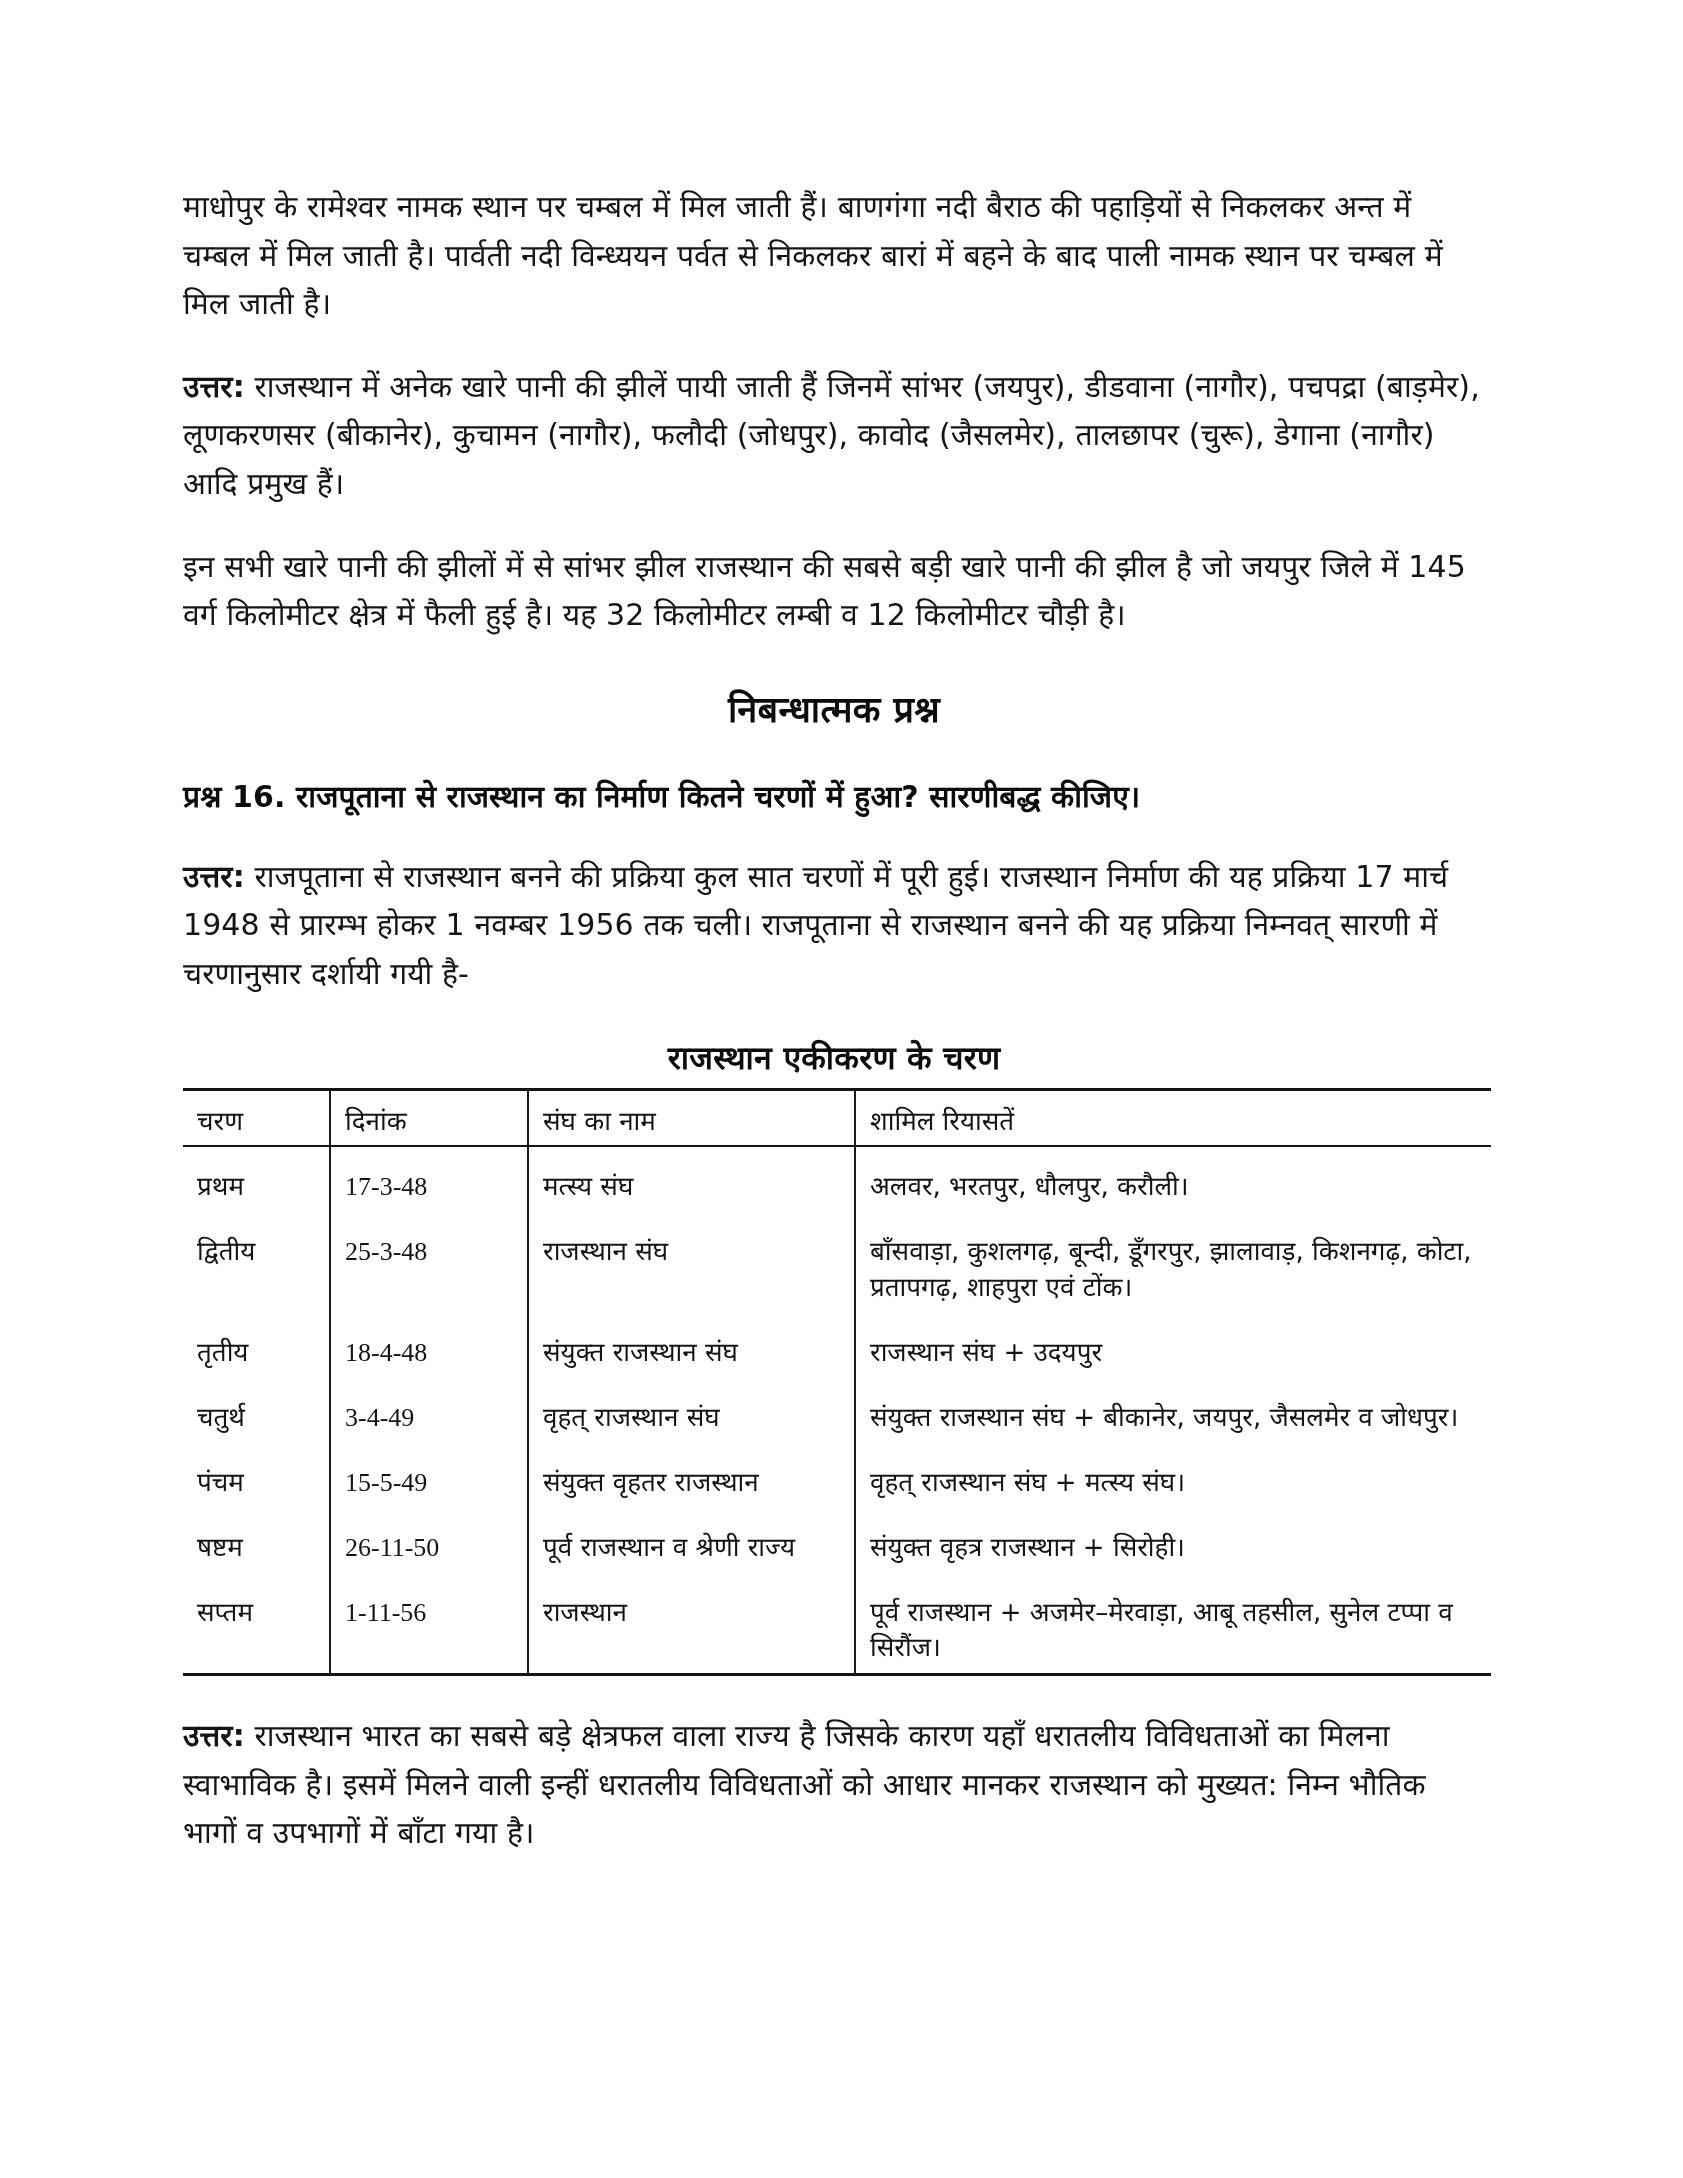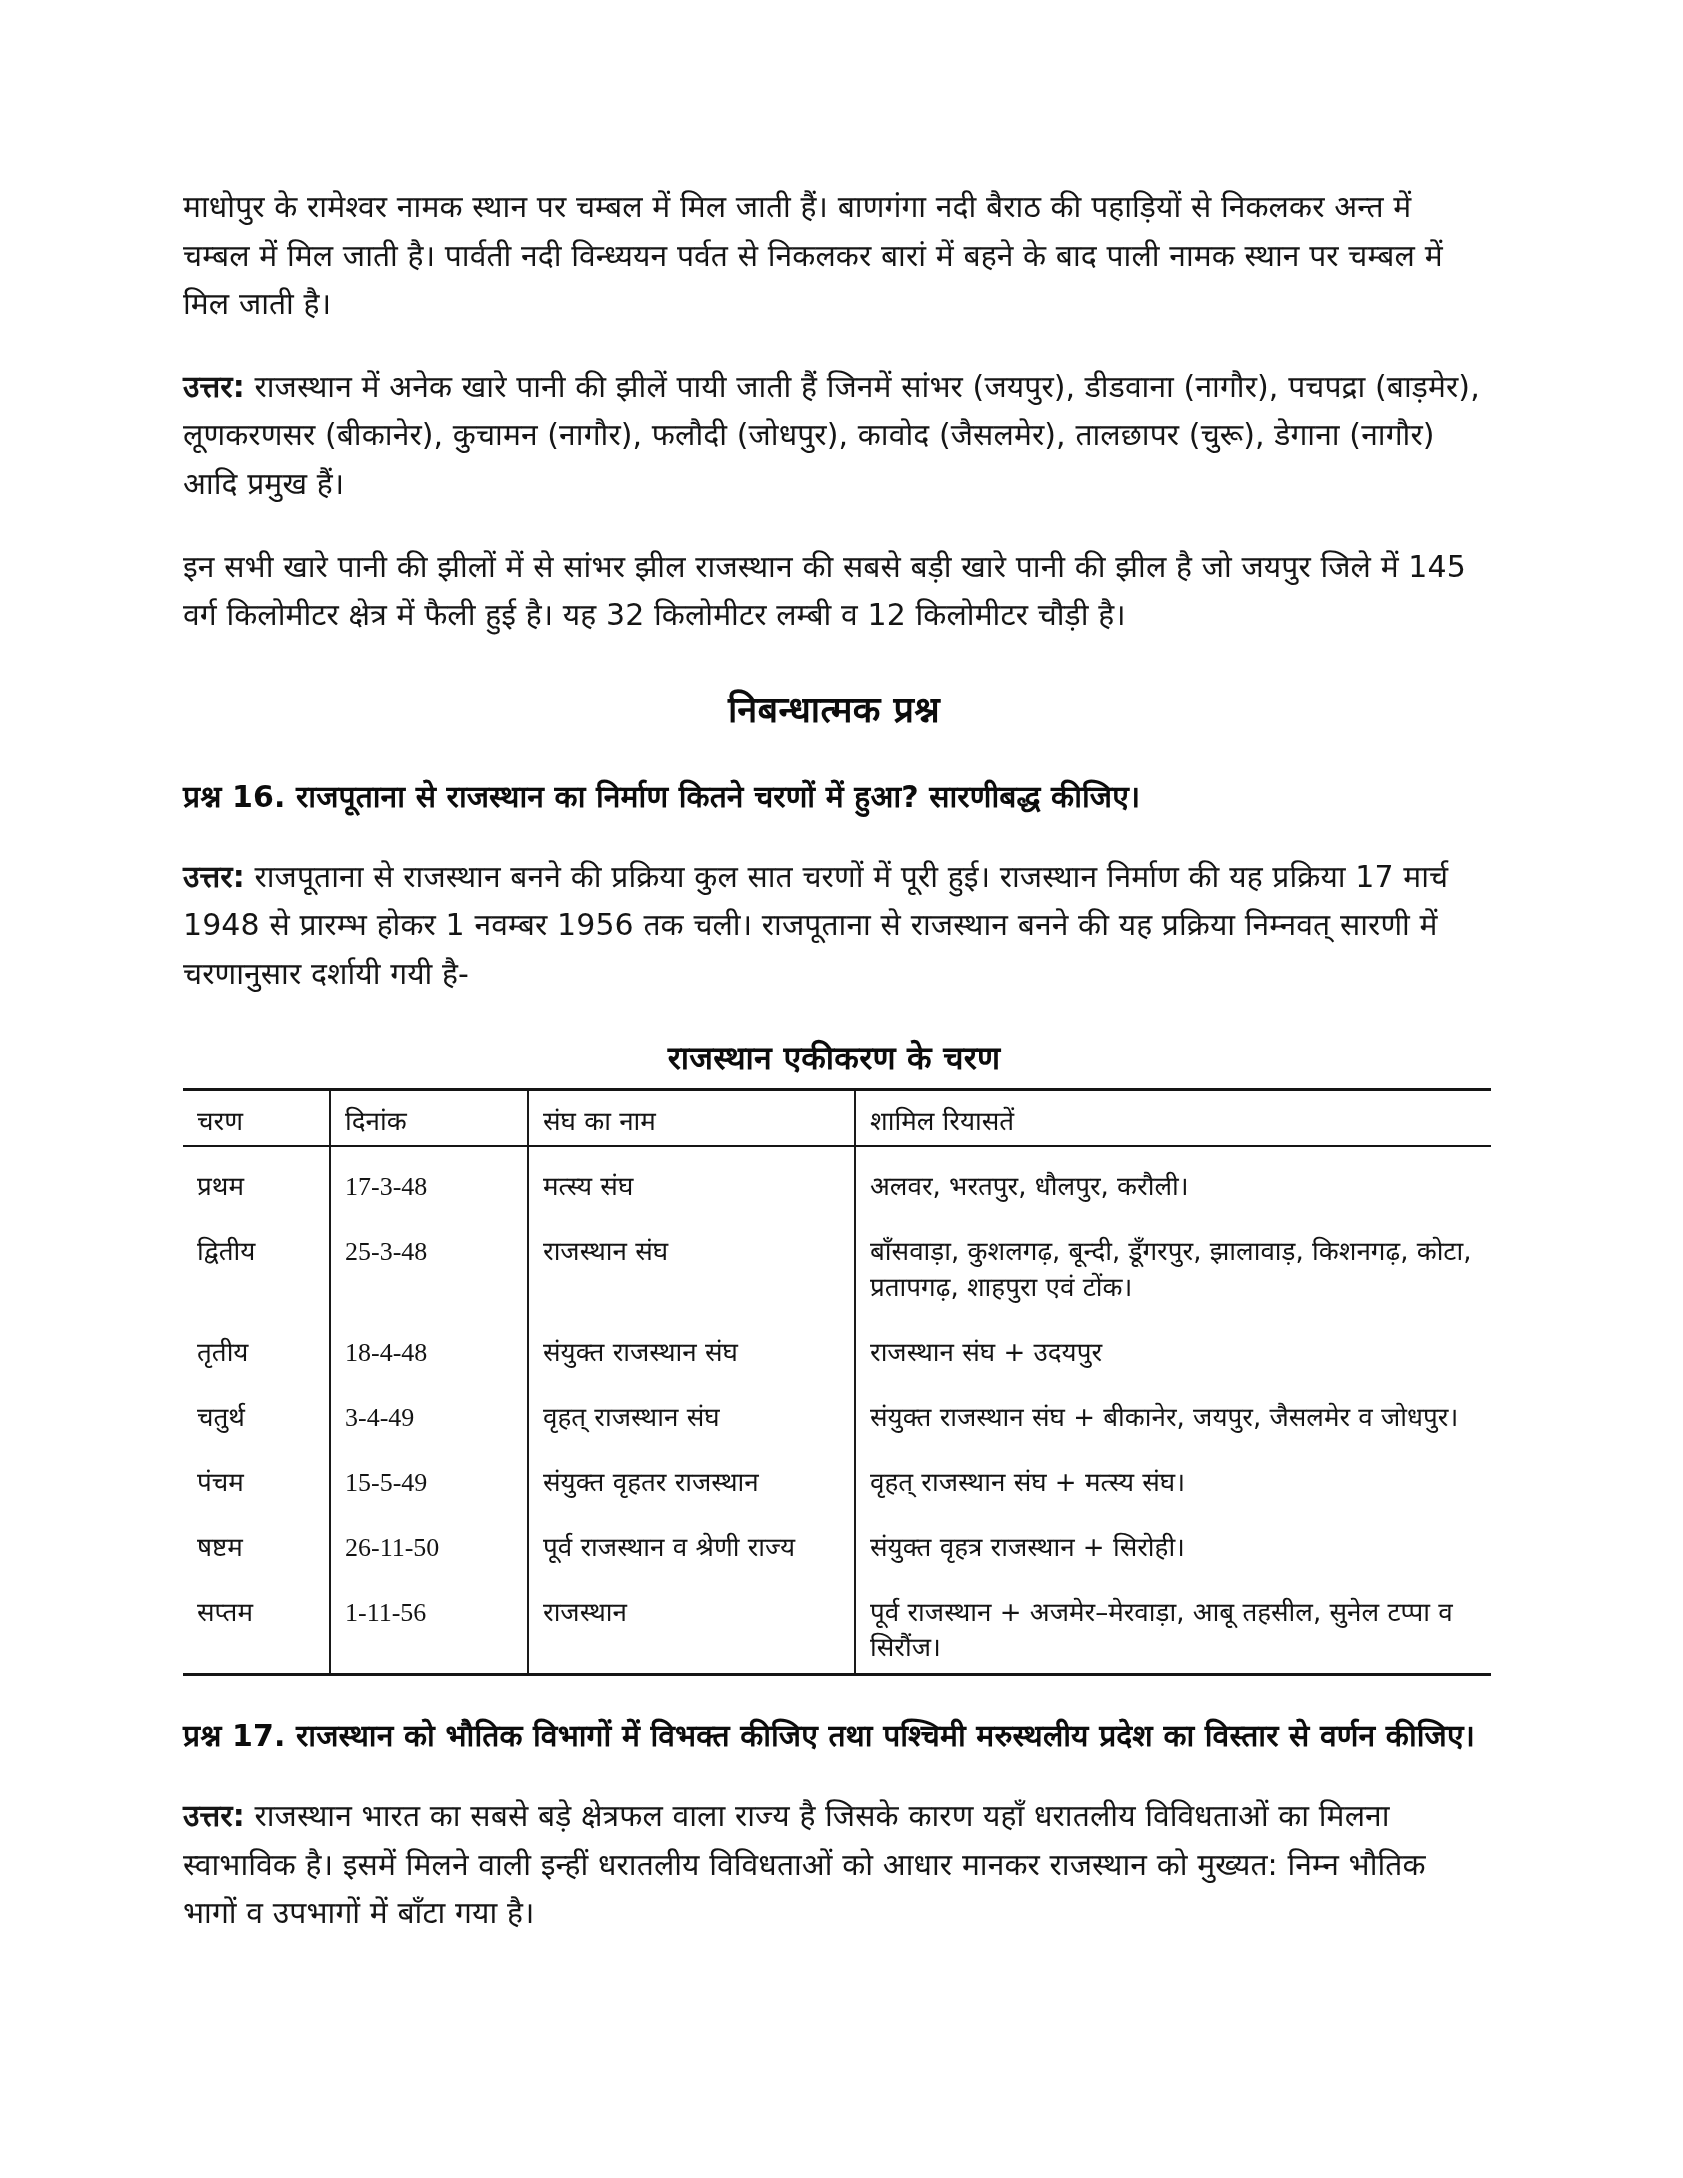--- a/index.html
+++ b/index.html
@@ -193,18 +193,17 @@
           <td class="cell-date">1-11-56</td>
           <td class="cell-union">राजस्थान</td>
           <td class="cell-states">पूर्व राजस्थान + अजमेर–मेरवाड़ा, आबू तहसील, सुनेल टप्पा व सिरौंज।</td>
         </tr>
       </tbody>
     </table>
   </div>
 
   <div class="spacer-md"></div>
 
-  <h2 class="q-heading">प्रश्न 17. राजस्थान को भौतिक विभागों में विभक्त कीजिए तथा पश्चिमी मरुस्थलीय प्रदेश का विस्तार से वर्णन कीजिए।</h2>
 
   <p class="para"><span class="lead">उत्तर:</span><span> राजस्थान भारत का सबसे बड़े क्षेत्रफल वाला राज्य है जिसके कारण यहाँ धरातलीय विविधताओं का मिलना स्वाभाविक है। इसमें मिलने वाली इन्हीं धरातलीय विविधताओं को आधार मानकर राजस्थान को मुख्यत: निम्न भौतिक भागों व उपभागों में बाँटा गया है।</span></p>
 
 </div>
 
 
 </body></html>

